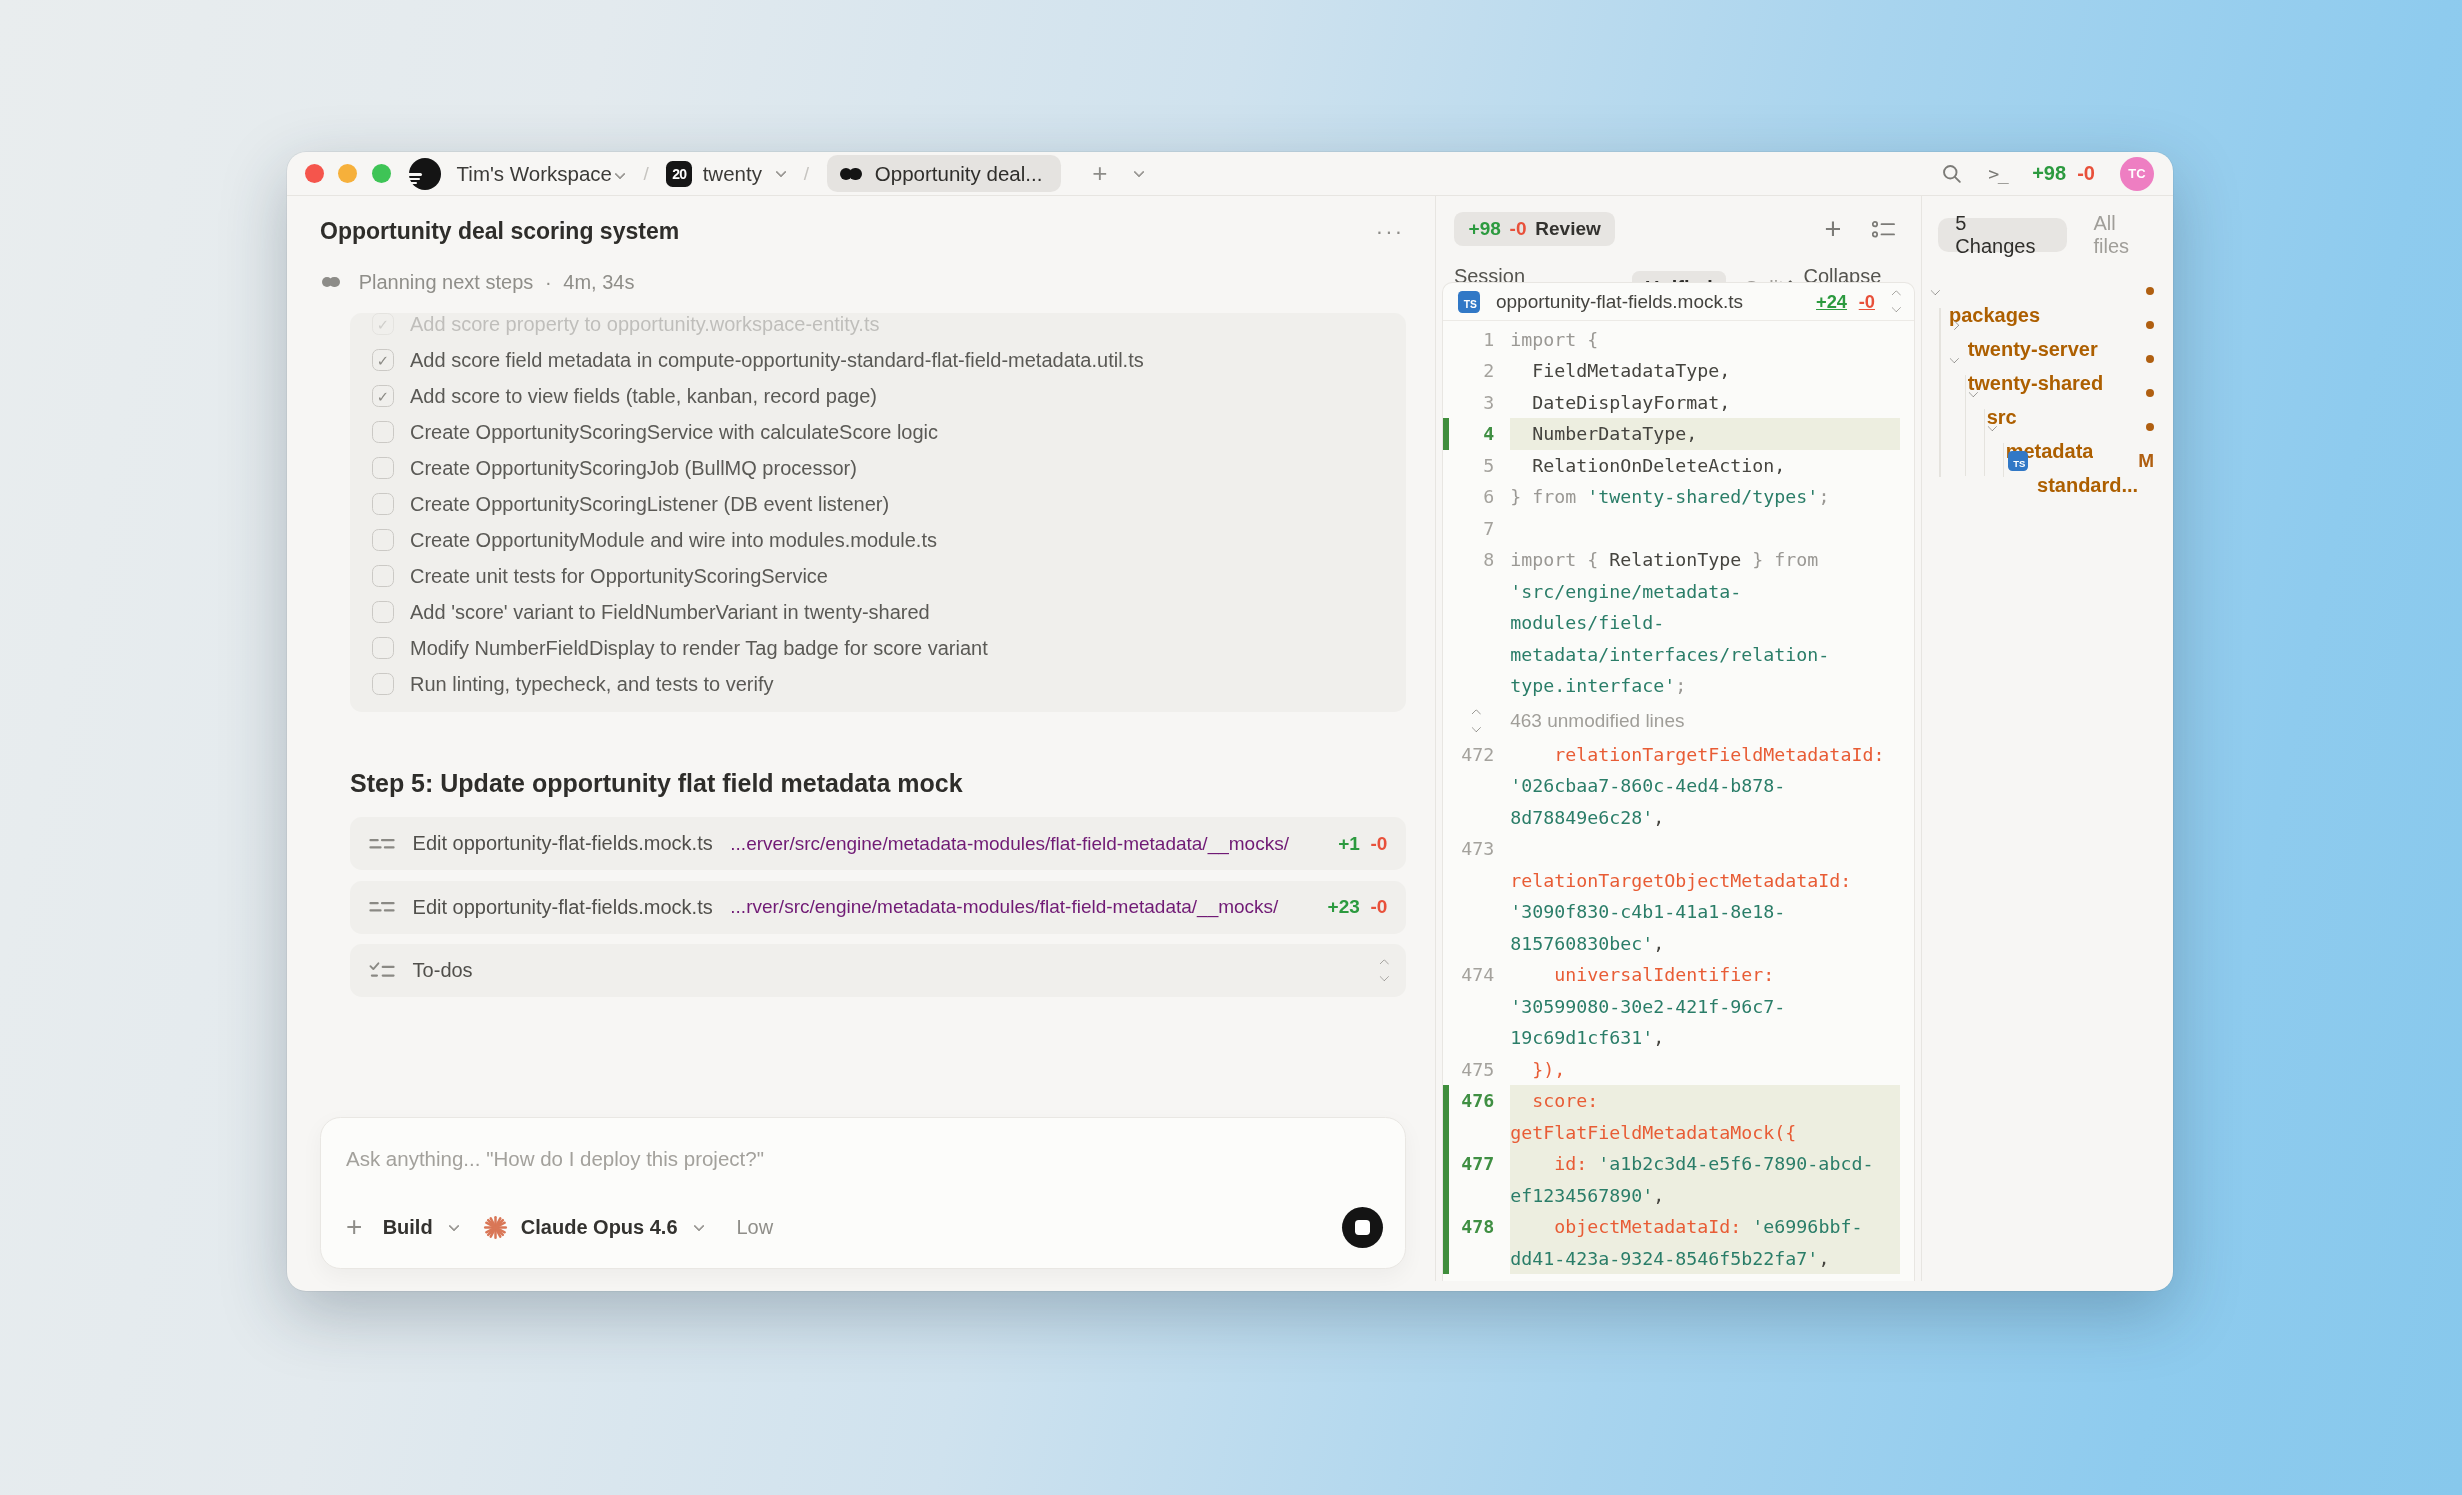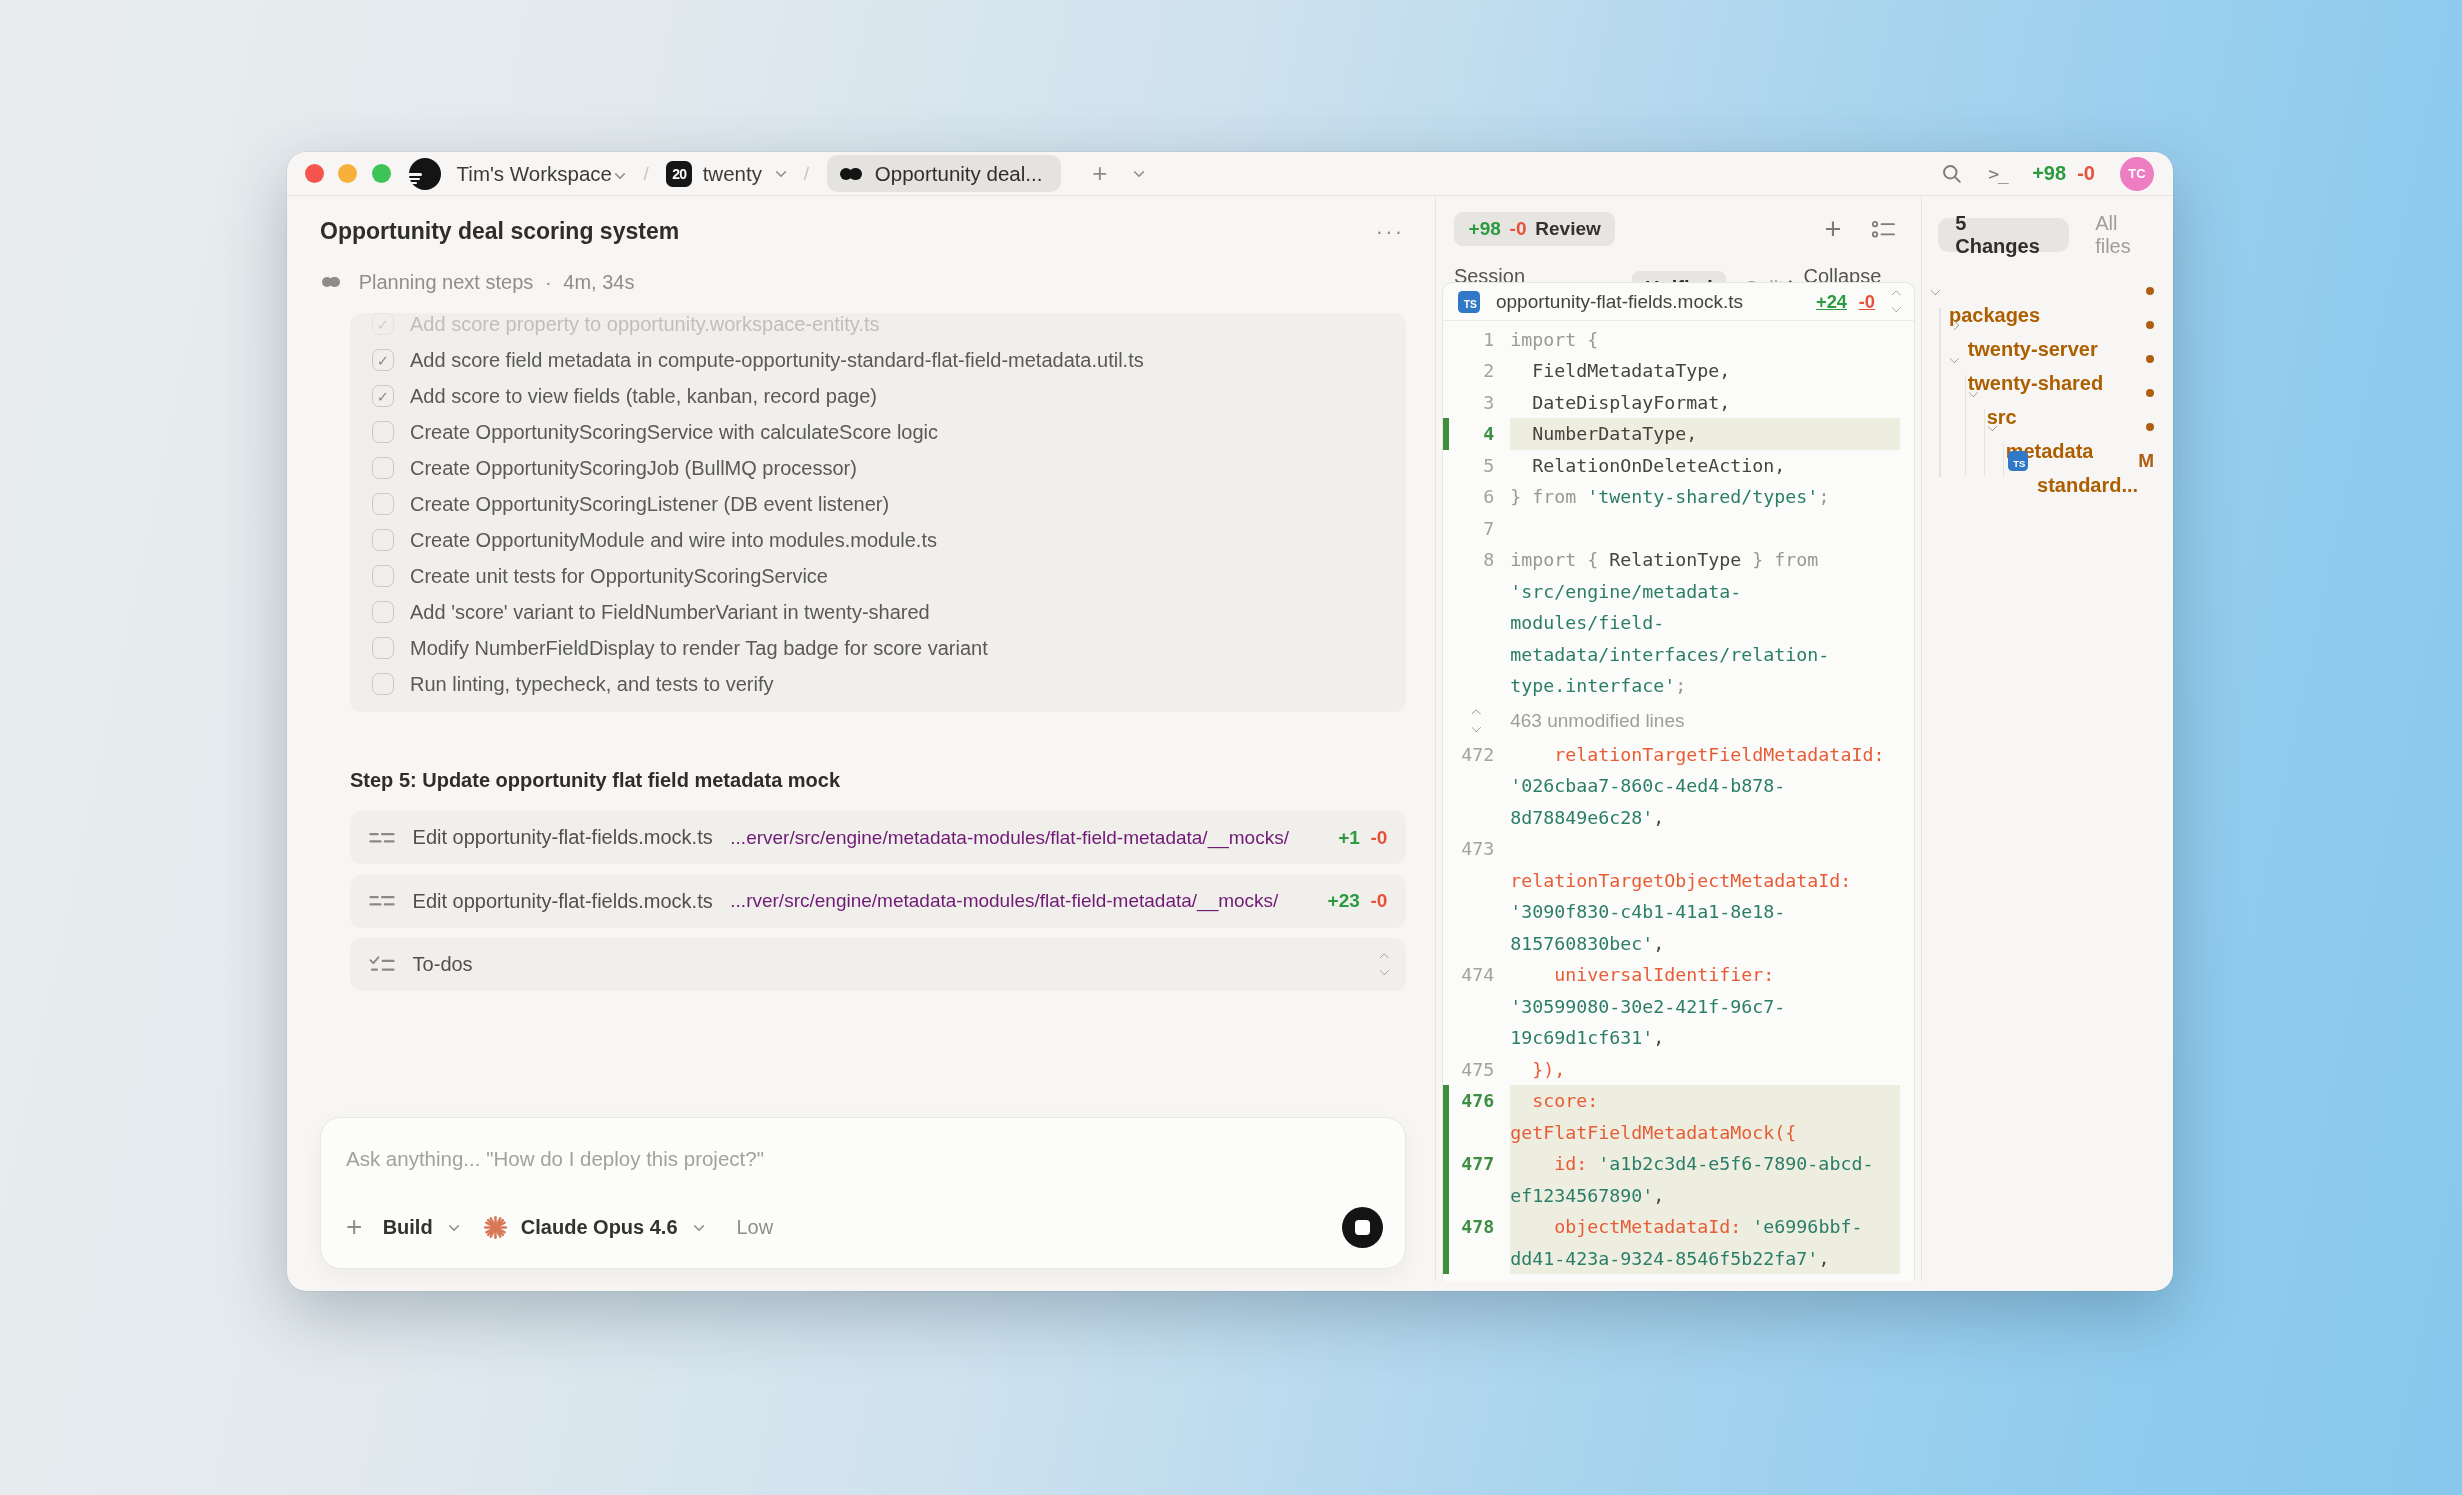--- a/index.html
+++ b/index.html
@@ -50,21 +50,21 @@
   .chat-head{ display:flex; align-items:center; justify-content:space-between; padding:22px 31px 4.4px 33px; }
   .chat-title{ font-size:23px; font-weight:bold; color:#2e2d2a; }
   .dots{ color:#8d8c88; font-size:22px; letter-spacing:2.2px; }
   .buildbox{ margin:10.3px 29px 0 33px; background:#ecebe8; border-radius:11.7px; height:47px; display:flex; align-items:center; padding:0 20.5px; font-size:20.5px; color:#8f8e89; }
   .planrow{ display:flex; align-items:center; gap:11.7px; margin:22px 0 0 35px; font-size:20px; color:#8f8e89; }
   .todocard{ margin:19px 29px 0 63px; background:#f0efec; border-radius:11.7px; padding:0 22px 10.3px 22px; overflow:hidden; }
   .todo-row{ display:flex; align-items:center; gap:16px; height:36px; }
   .todo-row.faded{ opacity:.32; margin-top:-7.3px; }
   .cbx{ width:22px; height:22px; border:1.8px solid #cbc9c5; border-radius:6.6px; flex:none; display:flex; align-items:center; justify-content:center; font-size:14.7px; color:#8a8984; background:transparent; }
   .todo-label{ font-size:20px; color:#5a5955; white-space:nowrap; }
-  .stephead{ font-size:20px; font-weight:bold; color:#2e2d2a; margin:57px 0 3px 63px; }
+  .stephead{ font-size:25px; font-weight:bold; color:#2e2d2a; margin:57px 0 3px 63px; }
   .editrow{ margin:19px 29px 0 63px; background:#f0efec; border-radius:11.7px; height:53px; display:flex; align-items:center; padding:0 19px; gap:17.6px; }
   .editrow .act{ font-size:20px; color:#504f4b; white-space:nowrap; }
   .editrow .path{ font-size:19px; color:#701a75; white-space:nowrap; overflow:hidden; flex:1; }
   .editrow .cnt{ font-size:19px; font-weight:bold; white-space:nowrap; }
   .rowicon{ flex:none; }
   .stepper{ display:flex; flex-direction:column; gap:5.9px; margin-left:5.9px; }
   .stepper .chev{ width:6.6px; height:6.6px; border-width:1.8px; margin:0; }
   .composer{ position:absolute; left:33px; right:29px; bottom:11.7px; height:152px; background:#fcfcfa; border:1.5px solid #e9e7e3; border-radius:20.5px; box-shadow:0 7.3px 22px rgba(0,0,0,.045); padding:29px 25px 0 25px; }
   .composer .ph{ font-size:20.5px; color:#a3a19c; }
   .composer-bar{ position:absolute; left:25px; right:22px; bottom:20.5px; display:flex; align-items:center; gap:13px; }
@@ -93,21 +93,21 @@
   .code-row .ctx{ flex:1; white-space:pre-wrap; overflow-wrap:break-word; max-width:390px; padding-right:5.9px; }
   .code-row.added::before{ content:""; position:absolute; left:0; top:0; bottom:0; width:5.9px; background:#3f8e3c; }
   .code-row.added .gut{ color:#3f8f43; font-weight:bold; }
   .code-row.added .ctx{ background:#edeee0; }
   .tok-g{ color:#9a9894; } .tok-d{ color:#45443f; } .tok-o{ color:#e85c35; } .tok-s{ color:#2a7d68; }
   .seprow{ display:flex; align-items:center; min-height:37px; color:#a09e99; font-family:"Liberation Sans",sans-serif; font-size:19px; }
   .seprow .gut2{ width:67px; flex:none; display:flex; flex-direction:column; align-items:center; gap:6.6px; }
   .seprow .chev{ border-color:#8a8984; width:6.6px; height:6.6px; border-width:1.8px; margin:0; }
   
   .tree-top{ display:flex; align-items:center; gap:26px; padding:16px 17.6px 0 16px; }
-  .changespill{ background:#e7e5e2; border-radius:10.3px; height:34px; display:flex; align-items:center; padding:0 17.6px; font-size:20px; font-weight:bold; color:#2f2e2b; }
+  .changespill{ background:#e7e5e2; border-radius:10.3px; height:34px; display:flex; align-items:center; padding:0 17.6px; font-size:20px; font-weight:normal; color:#2f2e2b; }
   .allfiles{ font-size:20px; color:#a09e99; }
   .tree{ position:relative; margin-top:16px; }
   .tree-row{ display:flex; align-items:center; height:34px; font-size:20px; color:#ad5f00; font-weight:bold; }
   .tree-row .chev{ border-color:#8d8c88; width:6.6px; height:6.6px; border-width:1.8px; flex:none; margin:0 10.3px 1.5px 0; }
   .tree-row .chev.right{ margin:0 10.3px 0 0; }
   .tree-row .lbl{ white-space:nowrap; overflow:hidden;margin-top:48px; }
   .tree-row .right{ margin-left:auto; margin-right:19px; }
   .dot{ width:8px; height:8px; border-radius:50%; background:#b05f10; }
   .mbadge{ color:#b05f10; font-weight:bold; font-size:19px; }
   .tree .guide{ position:absolute; width:1.5px; background:#e5e3de; }

